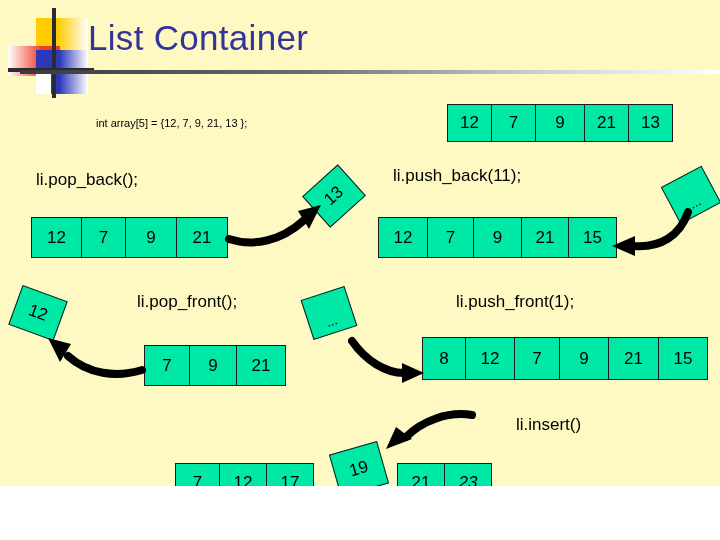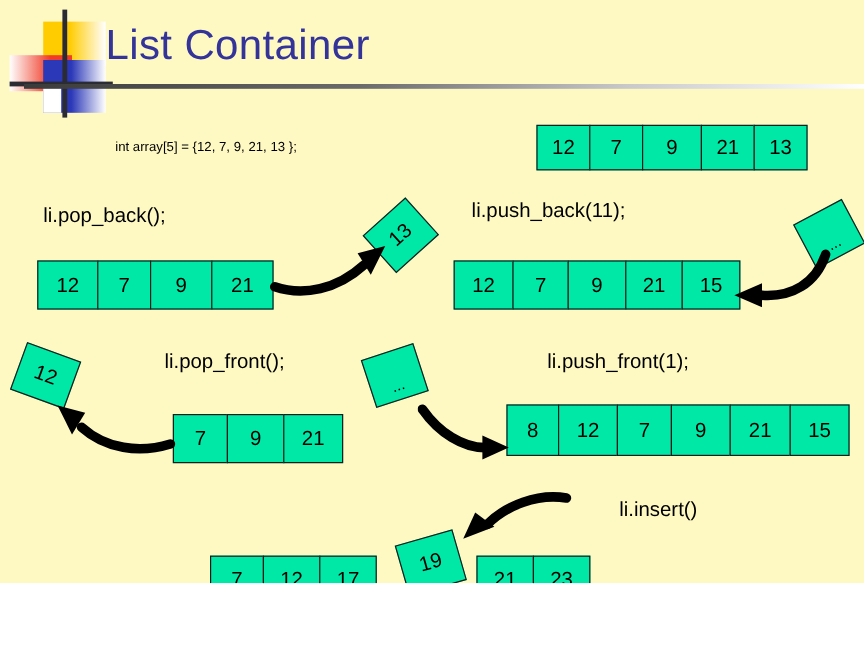--- a/index.html
+++ b/index.html
@@ -204,16 +204,16 @@
     <path d="M14,44 L24,22 L40,34 Z" fill="#000000"></path>
   </svg>
   <div class="list-row" style="left:175px; top:463px;">
     <div class="cell" style="width:45px;height:40px;">7</div>
     <div class="cell" style="width:48px;height:40px;">12</div>
     <div class="cell" style="width:48px;height:40px;">17</div>
   </div>
   <div class="float-box" style="left:334px; top:447px; width:50px; height:44px; transform: rotate(-16deg);">19</div>
   <div class="list-row" style="left:397px; top:463px;">
     <div class="cell" style="width:48px;height:40px;">21</div>
-    <div class="cell" style="width:48px;height:40px;">23</div>
+    <div class="cell" style="width:48px;height:40px;font-style:italic;">23</div>
   </div>
 
 </div>
 
 </body></html>

